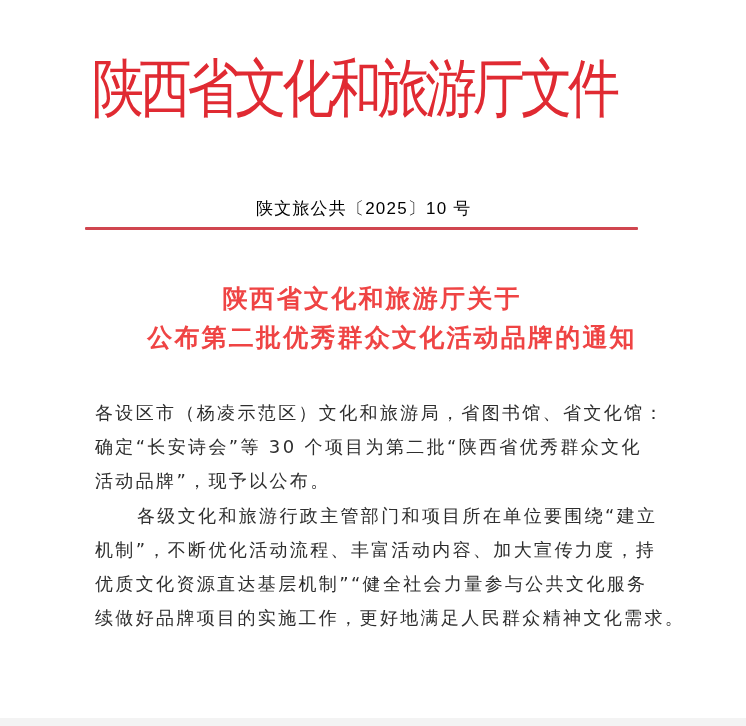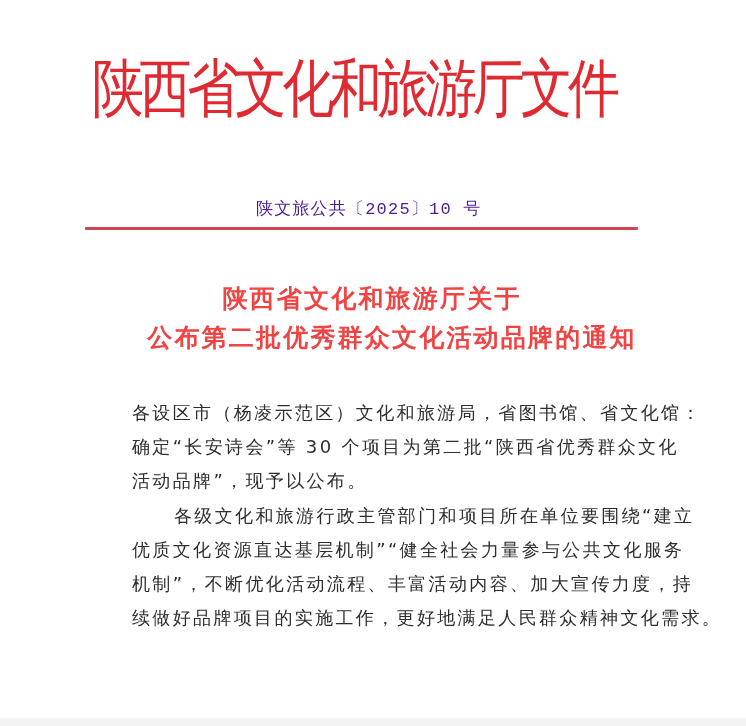--- a/index.html
+++ b/index.html
@@ -40,24 +40,24 @@
     letter-spacing: -4.4px;
     white-space: nowrap;
     transform: scaleY(1.22);
     transform-origin: left center;
   }
   .doc-number {
     position: absolute;
     left: 256px;
     top: 197px;
     font-size: 17px;
-    color: #4c1d95;
+    color: #000000;
     letter-spacing: 1.2px;
     white-space: nowrap;
-    font-family: Liberation Mono, monospace;
+    font-family: Liberation Sans, sans-serif;
   }
   .red-rule {
     position: absolute;
     left: 85px;
     top: 227px;
     width: 553px;
     height: 3px;
     background: #d0464f;
     border-radius: 1px;
   }
@@ -78,21 +78,20 @@
   .body-text {
     position: absolute;
     left: 95px;
     top: 396px;
     width: 556px;
     font-family: "DejaVu Sans", "Liberation Sans", sans-serif;
     font-size: 18px;
     line-height: 34.2px;
     color: #2e2e2e;
     letter-spacing: 2.35px;
-    margin-left: 37px;
   }
   .line {
     display: block;
     white-space: nowrap;
     height: 34.2px;
   }
   .indent { padding-left: 42px; }
 </style>
 </head>
 <body>
@@ -108,19 +107,19 @@
   <div class="title title-1">陕西省文化和旅游厅关于</div>
   <div class="title title-2">公布第二批优秀群众文化活动品牌的通知</div>
 
   <div class="body-text">
     <span class="line">各设区市（杨凌示范区）文化和旅游局，省图书馆、省文化馆：</span>
 
     <span class="line">确定“长安诗会”等 30 个项目为第二批“陕西省优秀群众文化</span>
     <span class="line">活动品牌”，现予以公布。</span>
 
     <span class="line indent">各级文化和旅游行政主管部门和项目所在单位要围绕“建立</span>
+    <span class="line">机制”，不断优化活动流程、丰富活动内容、加大宣传力度，持</span>
     <span class="line">优质文化资源直达基层机制”“健全社会力量参与公共文化服务</span>
-    <span class="line">机制”，不断优化活动流程、丰富活动内容、加大宣传力度，持</span>
     <span class="line">续做好品牌项目的实施工作，更好地满足人民群众精神文化需求。</span>
   </div>
 
 </div>
 <div class="bottom-strip"></div>
 
 </body></html>

